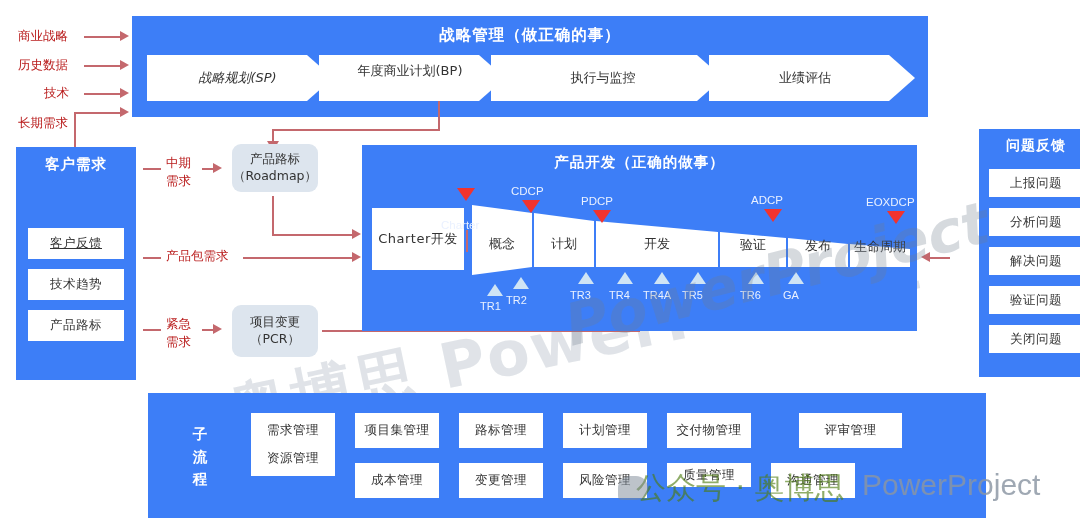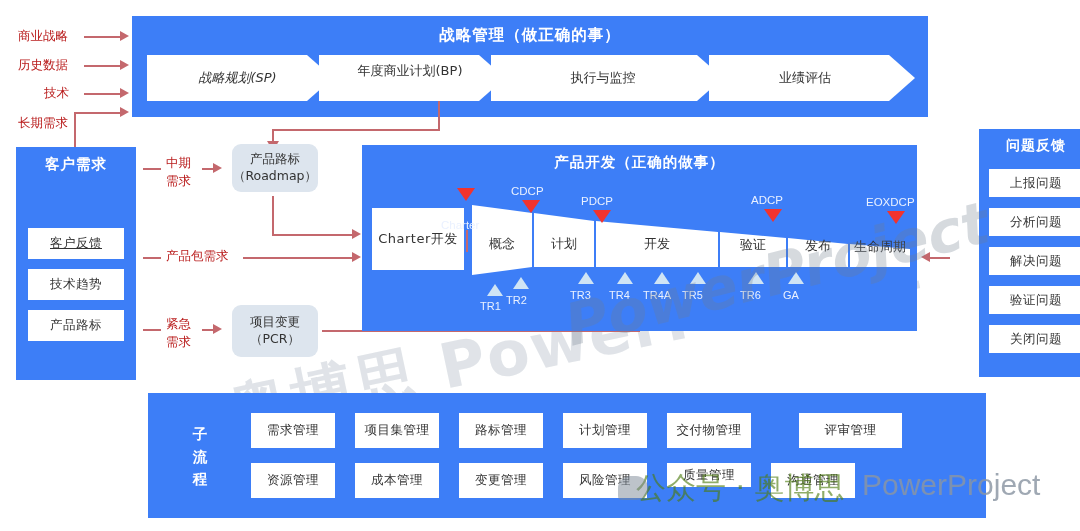--- a/index.html
+++ b/index.html
@@ -241,21 +241,21 @@
   <span>程</span>
 </div>
 
 <div class="abs whitecell cn" style="left:251px;top:413px;width:84px;height:35px;">需求管理</div>
 <div class="abs whitecell cn" style="left:355px;top:413px;width:84px;height:35px;">项目集管理</div>
 <div class="abs whitecell cn" style="left:459px;top:413px;width:84px;height:35px;">路标管理</div>
 <div class="abs whitecell cn" style="left:563px;top:413px;width:84px;height:35px;">计划管理</div>
 <div class="abs whitecell cn" style="left:667px;top:413px;width:84px;height:35px;">交付物管理</div>
 <div class="abs whitecell cn" style="left:771px;top:413px;width:103px;height:35px;margin-left:28px;">评审管理</div>
 
-<div class="abs whitecell cn" style="left:251px;top:463px;width:84px;height:35px;">资源管理</div>
+<div class="abs whitecell cn" style="left:251px;top:441px;width:84px;height:35px;">资源管理</div>
 <div class="abs whitecell cn" style="left:355px;top:463px;width:84px;height:35px;">成本管理</div>
 <div class="abs whitecell cn" style="left:459px;top:463px;width:84px;height:35px;">变更管理</div>
 <div class="abs whitecell cn" style="left:563px;top:463px;width:84px;height:35px;">风险管理</div>
 <div class="abs whitecell cn" style="left:667px;top:463px;width:84px;height:24px;">质量管理</div>
 <div class="abs whitecell cn" style="left:771px;top:463px;width:84px;height:35px;">沟通管理</div>
 
 <div class="wm cn" style="left:560px;top:240px;font-size:58px;transform:rotate(-14deg);color:#6f7d8d;opacity:.28;font-style:italic;">PowerProject</div>
 
 <div class="wm2 cn" style="left:636px;top:468px;font-size:30px;color:#4d7c0f;opacity:.62;">公众号 · 奥博思</div>
 <div class="wm2" style="left:862px;top:468px;font-size:30px;color:#8b96a3;opacity:.82;">PowerProject</div>

